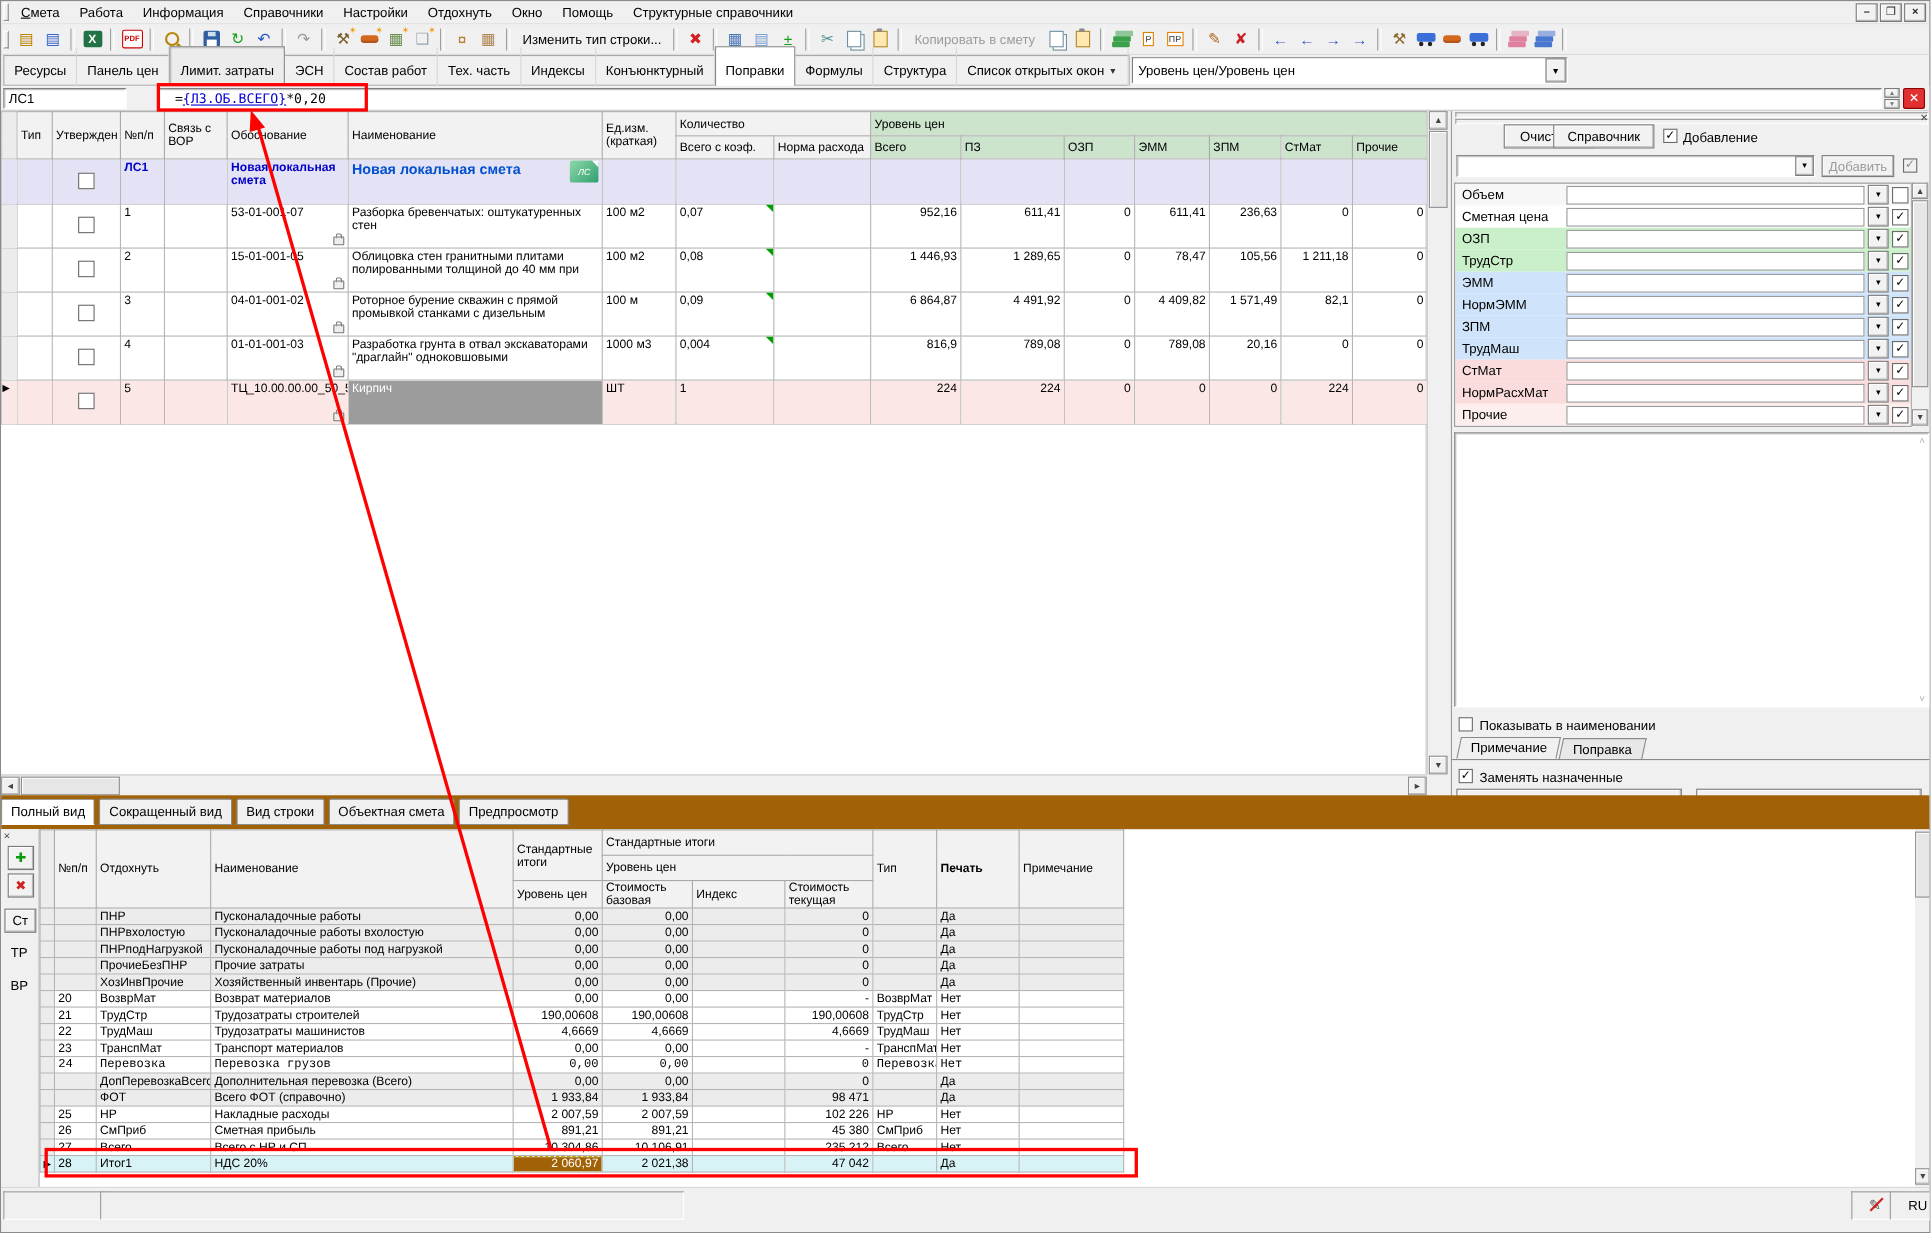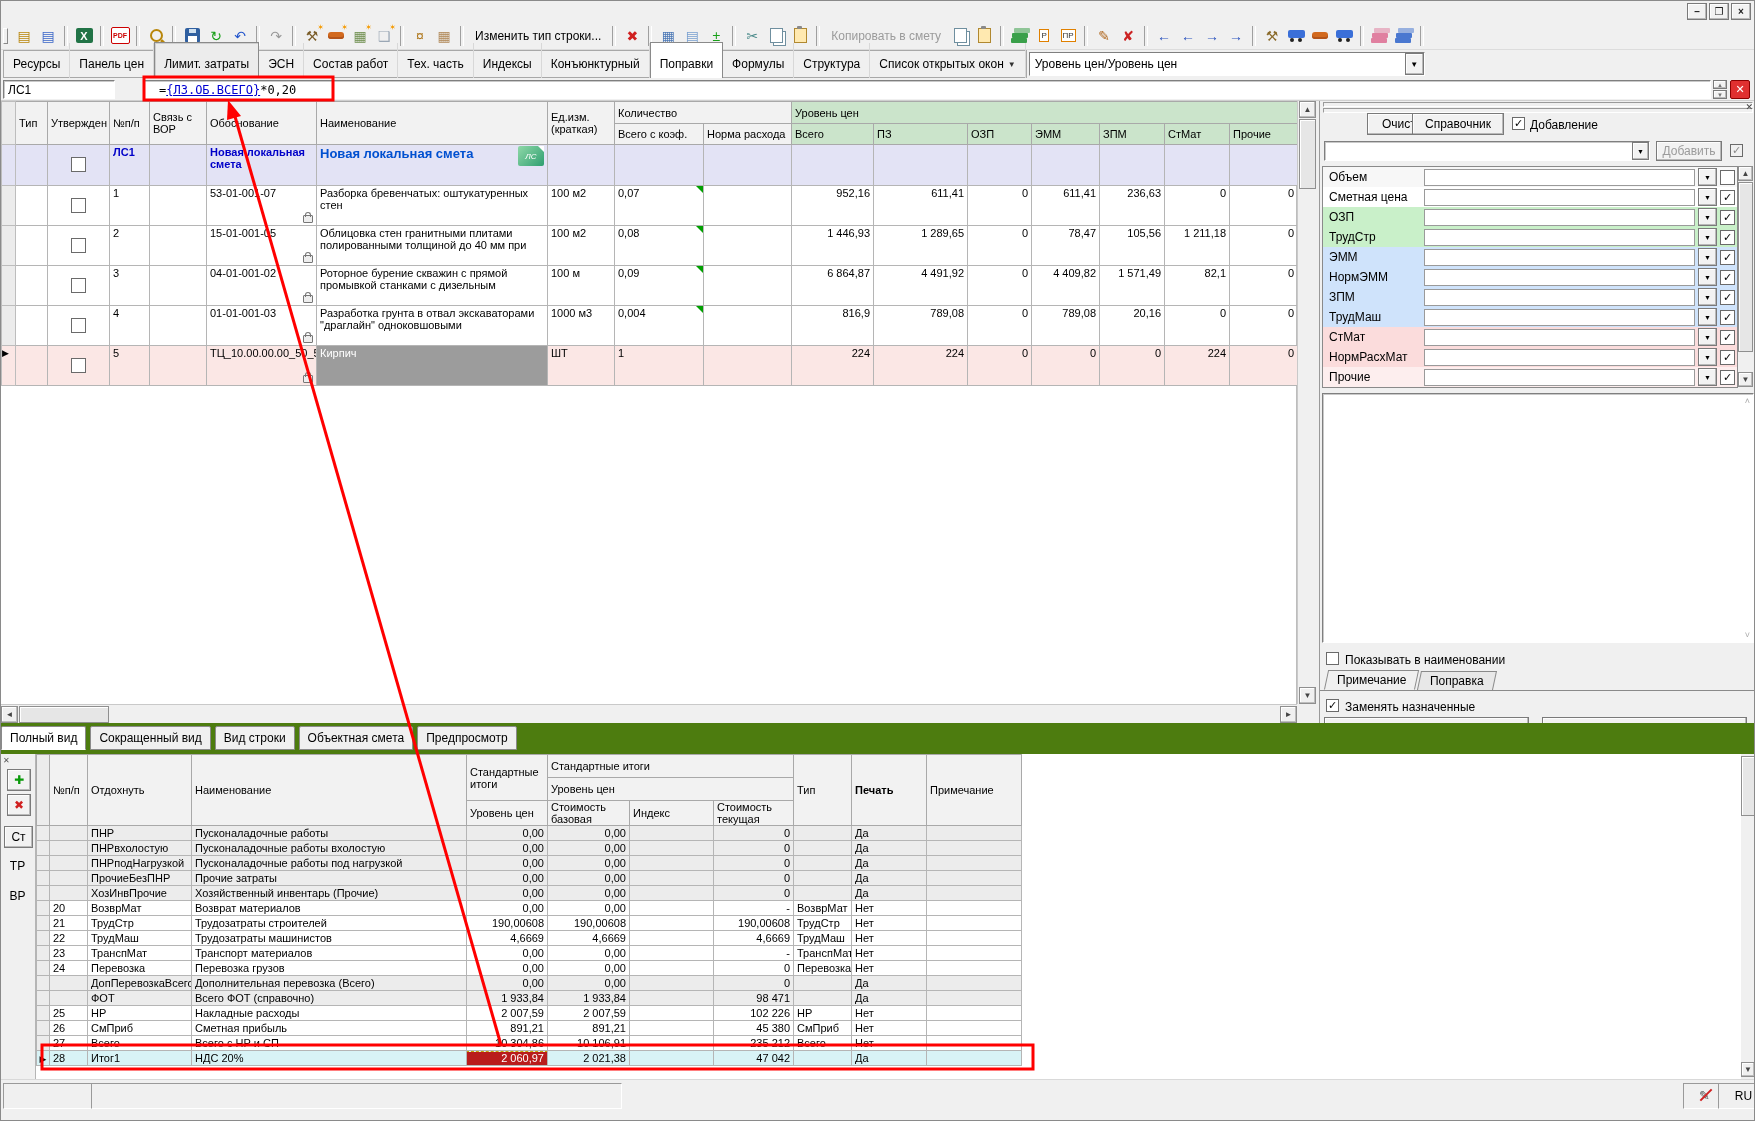--- a/index.html
+++ b/index.html
@@ -91,48 +91,62 @@
   .vrow{display:flex;align-items:center;height:20px;padding:0 2px;gap:3px;}
   .vrow .vlabel{width:92px;padding-left:4px;overflow:hidden;white-space:nowrap;}
   .vrow .vfield{flex:1;height:15px;background:#fff;border:1px solid #9a9a9a;}
   .vrow .vdrop{width:17px;height:16px;font-size:7px;}
   #vartable{border:1px solid #8a8a8a;background:#fff;}
   .tabnote{display:flex;align-items:flex-end;height:22px;border-bottom:1px solid #8a8a8a;padding-left:6px;gap:2px;}
   .ntab{padding:2px 10px;border:1px solid #8a8a8a;border-bottom:none;background:#e8e8e8;transform:skewX(-12deg);}
   .ntab span{display:inline-block;transform:skewX(12deg);}
   .ntab.active{background:#f0f0f0;border-bottom:1px solid #f0f0f0;}
   
-  #viewtabs{left:0;top:722px;width:1755px;height:31px;background:#4d7c0f;display:flex;align-items:flex-start;padding-top:3px;gap:4px;}
+  #viewtabs{left:0;top:722px;width:1755px;height:31px;background:#a16207;display:flex;align-items:flex-start;padding-top:3px;gap:4px;}
   .vt{padding:4px 8px;border:1px solid #8a8a8a;background:#f0f0f0;border-radius:2px 2px 0 0;white-space:nowrap;}
   .vt.active{background:#fff;font-weight:normal;border-bottom:1px solid #fff;}
   
   #bottompanel{left:0;top:753px;width:1740px;height:325px;background:#fff;}
   #leftstrip{left:0;top:0;width:35px;height:325px;background:#f0f0f0;border-right:1px solid #b5b5b5;}
   #bg{position:absolute;left:35px;top:0;width:985px;font-size:11px;}
   #bg th{font-size:11px;line-height:12px;}
   #bg td{height:14px;line-height:13px;padding:0 3px;white-space:nowrap;}
   #bg tr.shaded td{background:#ececec;}
   #bg tr.selrow td{background:#d8f3f6;}
   #bg .gut{background:#ececec;padding:0;text-align:center;}
-  .selcell2{background:#b91c1c;color:#fff;outline:1px dashed #c8a000;text-align:right;margin:-1px -3px;padding:0 3px;}
+  .selcell2{background:#a16207;color:#fff;outline:1px dashed #c8a000;text-align:right;margin:-1px -3px;padding:0 3px;}
   .sidebtn{position:absolute;left:6px;width:22px;height:20px;font-weight:bold;}
   .sidetab{position:absolute;left:3px;width:27px;height:20px;display:flex;align-items:center;justify-content:center;}
   
   #statusbar{left:0;top:1078px;width:1755px;height:31px;background:#f0f0f0;border-top:1px solid #d9d9d9;}
   .spanel{position:absolute;top:3px;height:24px;display:flex;align-items:center;padding:0 7px;}
   .pencil{position:relative;width:16px;height:16px;display:inline-block;}
   .pencil .p1{position:absolute;left:1px;top:0;font-size:13px;color:#555;}
   .pencil .p2{position:absolute;left:0px;top:6px;width:16px;height:2px;background:#d02020;transform:rotate(-45deg);}
   #overlay{position:absolute;left:0;top:0;width:1755px;height:1121px;pointer-events:none;z-index:60;}
 </style>
 </head>
 <body>
 
 <div id="app">
 
+  <div id="menubar" class="abs">
+    <span class="grip"></span>
+    <span id="menuitems" style="display:flex;">
+        <span class="mitem"><u>С</u>мета</span>
+        <span class="mitem">Работа</span>
+        <span class="mitem">Информация</span>
+        <span class="mitem">Справочники</span>
+        <span class="mitem">Настройки</span>
+        <span class="mitem">Отдохнуть</span>
+        <span class="mitem">Окно</span>
+        <span class="mitem">Помощь</span>
+        <span class="mitem">Структурные справочники</span>
+      </span>
+  </div>
   <div id="winbtns">
     <span class="btn wbtn">–</span>
     <span class="btn wbtn">❐</span>
     <span class="btn wbtn">×</span>
   </div>
 
   <div id="toolbar" class="abs">
       <span class="grip"></span>
       <div class="tgroup">
         <span class="ic" style="color: rgb(184, 134, 11);">▤</span>
@@ -752,21 +766,21 @@
             <td>ТранспМат</td>
             <td>Транспорт материалов</td>
             <td class="num">0,00</td>
             <td class="num">0,00</td>
             <td></td>
             <td class="num">-</td>
             <td>ТранспМат</td>
             <td>Нет</td>
             <td></td>
           </tr>
-          <tr style="height: 15px;">
+          <tr style="height: 15px; font-family: Liberation Mono, monospace;">
             <td class="gut"></td>
             <td>24</td>
             <td>Перевозка</td>
             <td>Перевозка грузов</td>
             <td class="num">0,00</td>
             <td class="num">0,00</td>
             <td></td>
             <td class="num">0</td>
             <td>Перевозка</td>
             <td>Нет</td>

